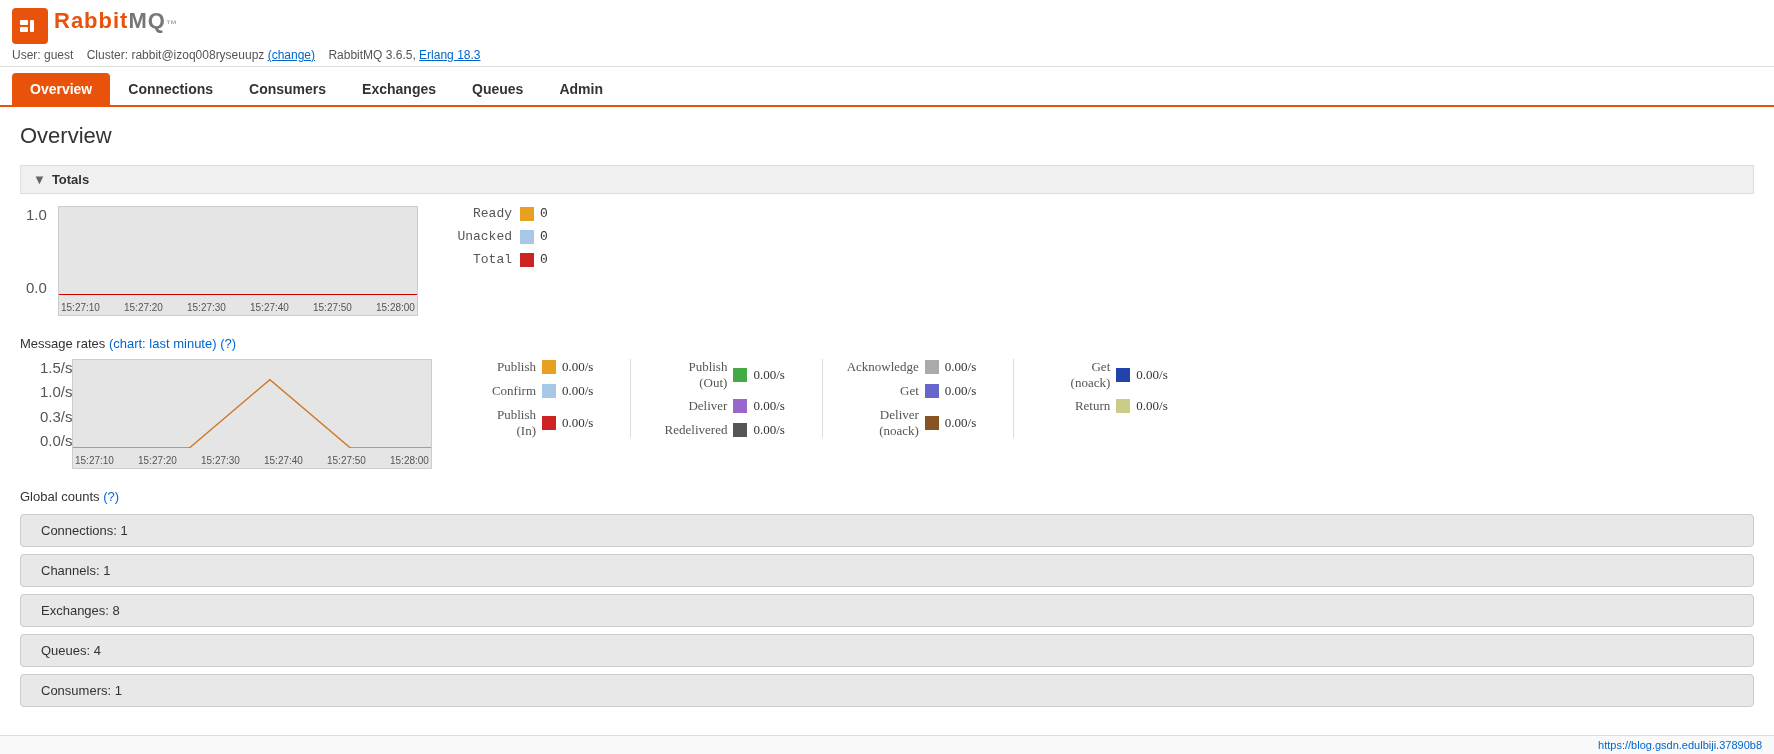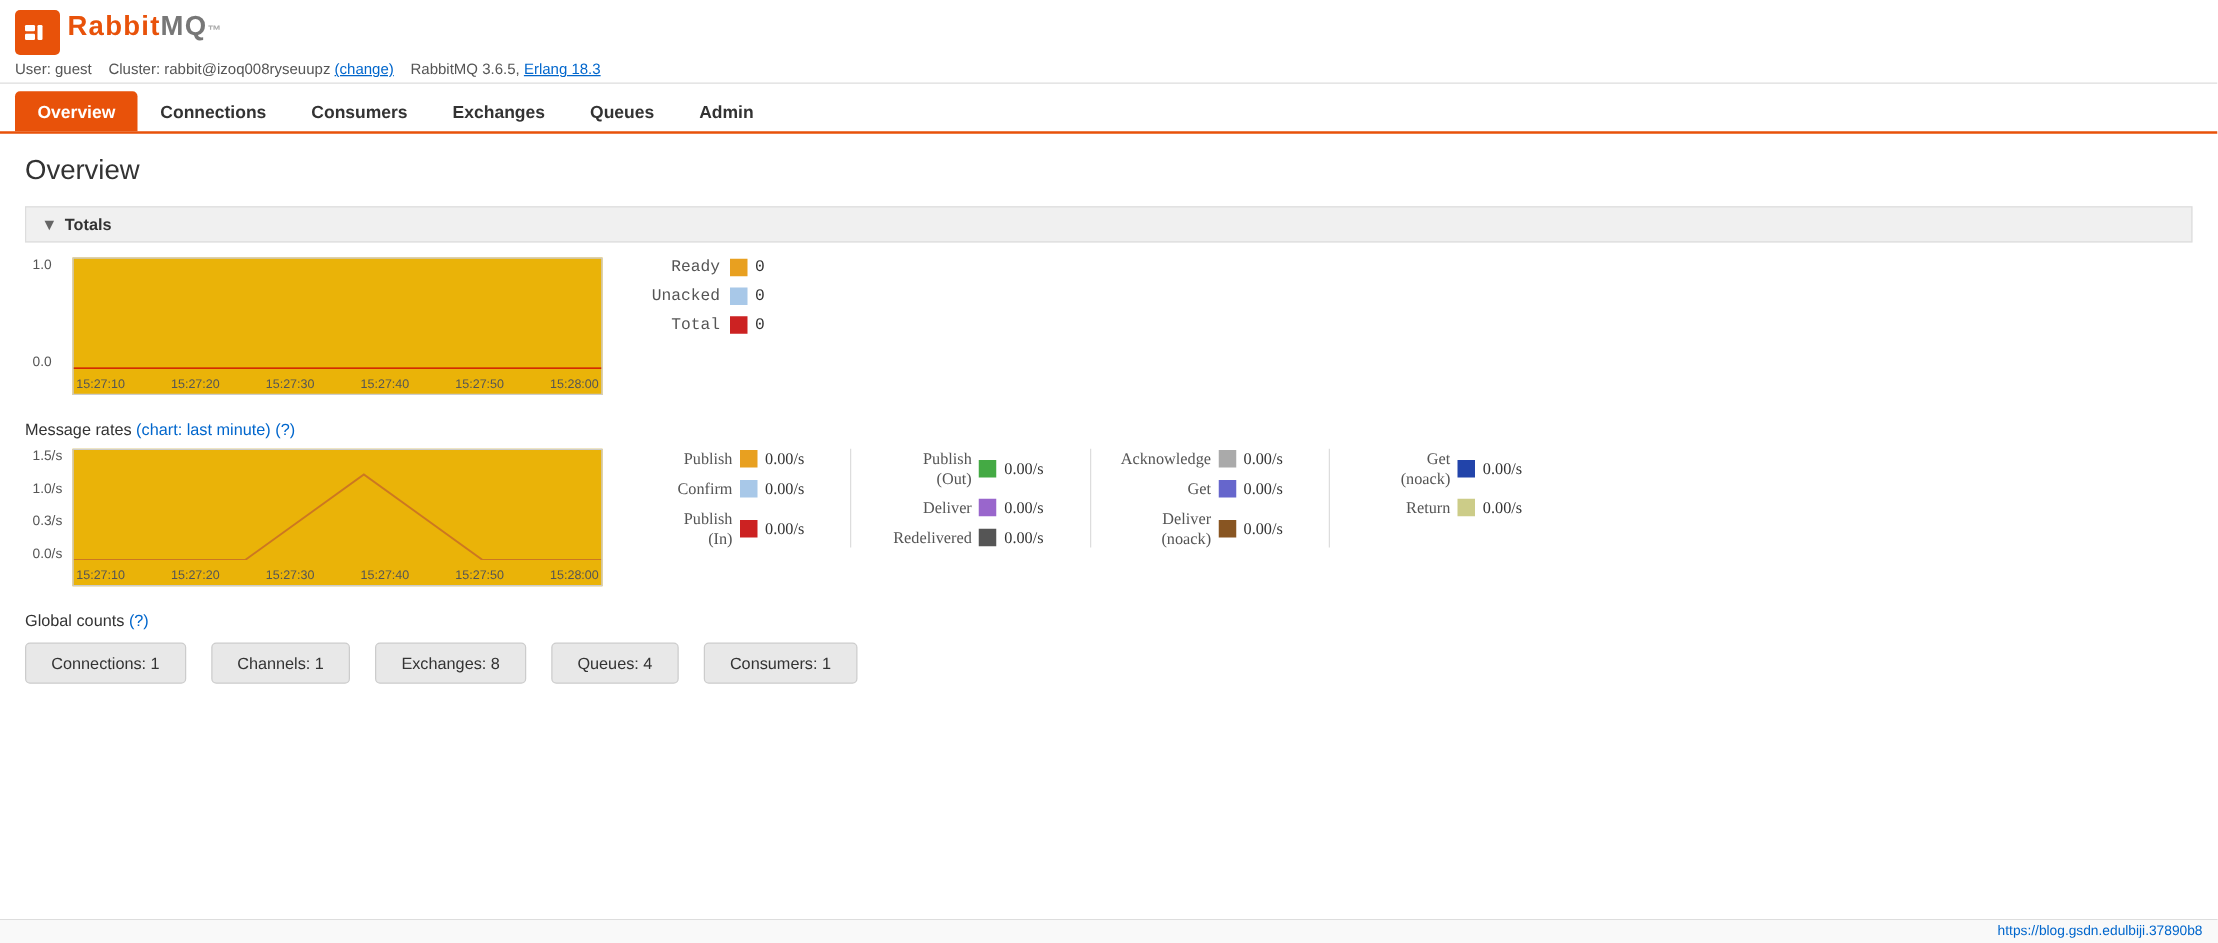--- a/index.html
+++ b/index.html
@@ -83,35 +83,35 @@
       margin-bottom: 8px;
     }
     .chart-label a { color: #0066cc; }
     .chart-row {
       display: flex;
       align-items: flex-start;
       gap: 24px;
     }
     .chart-box {
       border: 1px solid #ccc;
-      width: 424px;
+      width: 360px;
       height: 110px;
       position: relative;
-      background: #eab308;
+      background: #e5e5e5;
       flex-shrink: 0;
     }
     .chart-y-labels {
       position: absolute;
       left: -32px;
       top: 0;
       bottom: 20px;
       display: flex;
       flex-direction: column;
       justify-content: space-between;
-      font-size: 11px;
+      font-size: 15px;
       color: #555;
     }
     .chart-x-labels {
       position: absolute;
       bottom: 2px;
       left: 0;
       right: 0;
       display: flex;
       justify-content: space-between;
       font-size: 10px;
@@ -196,21 +196,21 @@
       margin: 0 16px;
       align-self: stretch;
     }
 
     
     .global-counts-label {
       font-size: 13px;
       margin-bottom: 10px;
     }
     .global-counts-label a { color: #0066cc; }
-    .counts-row { display: flex; gap: 20px; flex-wrap: wrap; }
+    .counts-row { display: flex; gap: 7px; flex-wrap: wrap; flex-direction: column; }
     .count-badge {
       background: #e8e8e8;
       border: 1px solid #ccc;
       border-radius: 4px;
       padding: 8px 20px;
       font-size: 13px;
       color: #333;
       cursor: pointer;
     }
 
@@ -320,21 +320,21 @@
     </div>
   </div>
 
   <div class="chart-section">
     <div class="chart-label">
       <span>Message rates</span>
       <a> (chart: last minute)</a>
       <span style="cursor:pointer; color:#0066cc;"> (?)</span>
     </div>
     <div class="chart-row">
-      <div style="position:relative; margin-left: 38px;">
+      <div style="position:relative; margin-left: 52px;">
         <div class="chart-y-labels" style="justify-content: space-between;">
           <span>1.5/s</span>
           <span>1.0/s</span>
           <span>0.3/s</span>
           <span>0.0/s</span>
         </div>
         <div class="chart-box">
           <div class="chart-inner">
             
             <svg class="chart-svg" viewBox="0 0 400 90" preserveAspectRatio="none">

